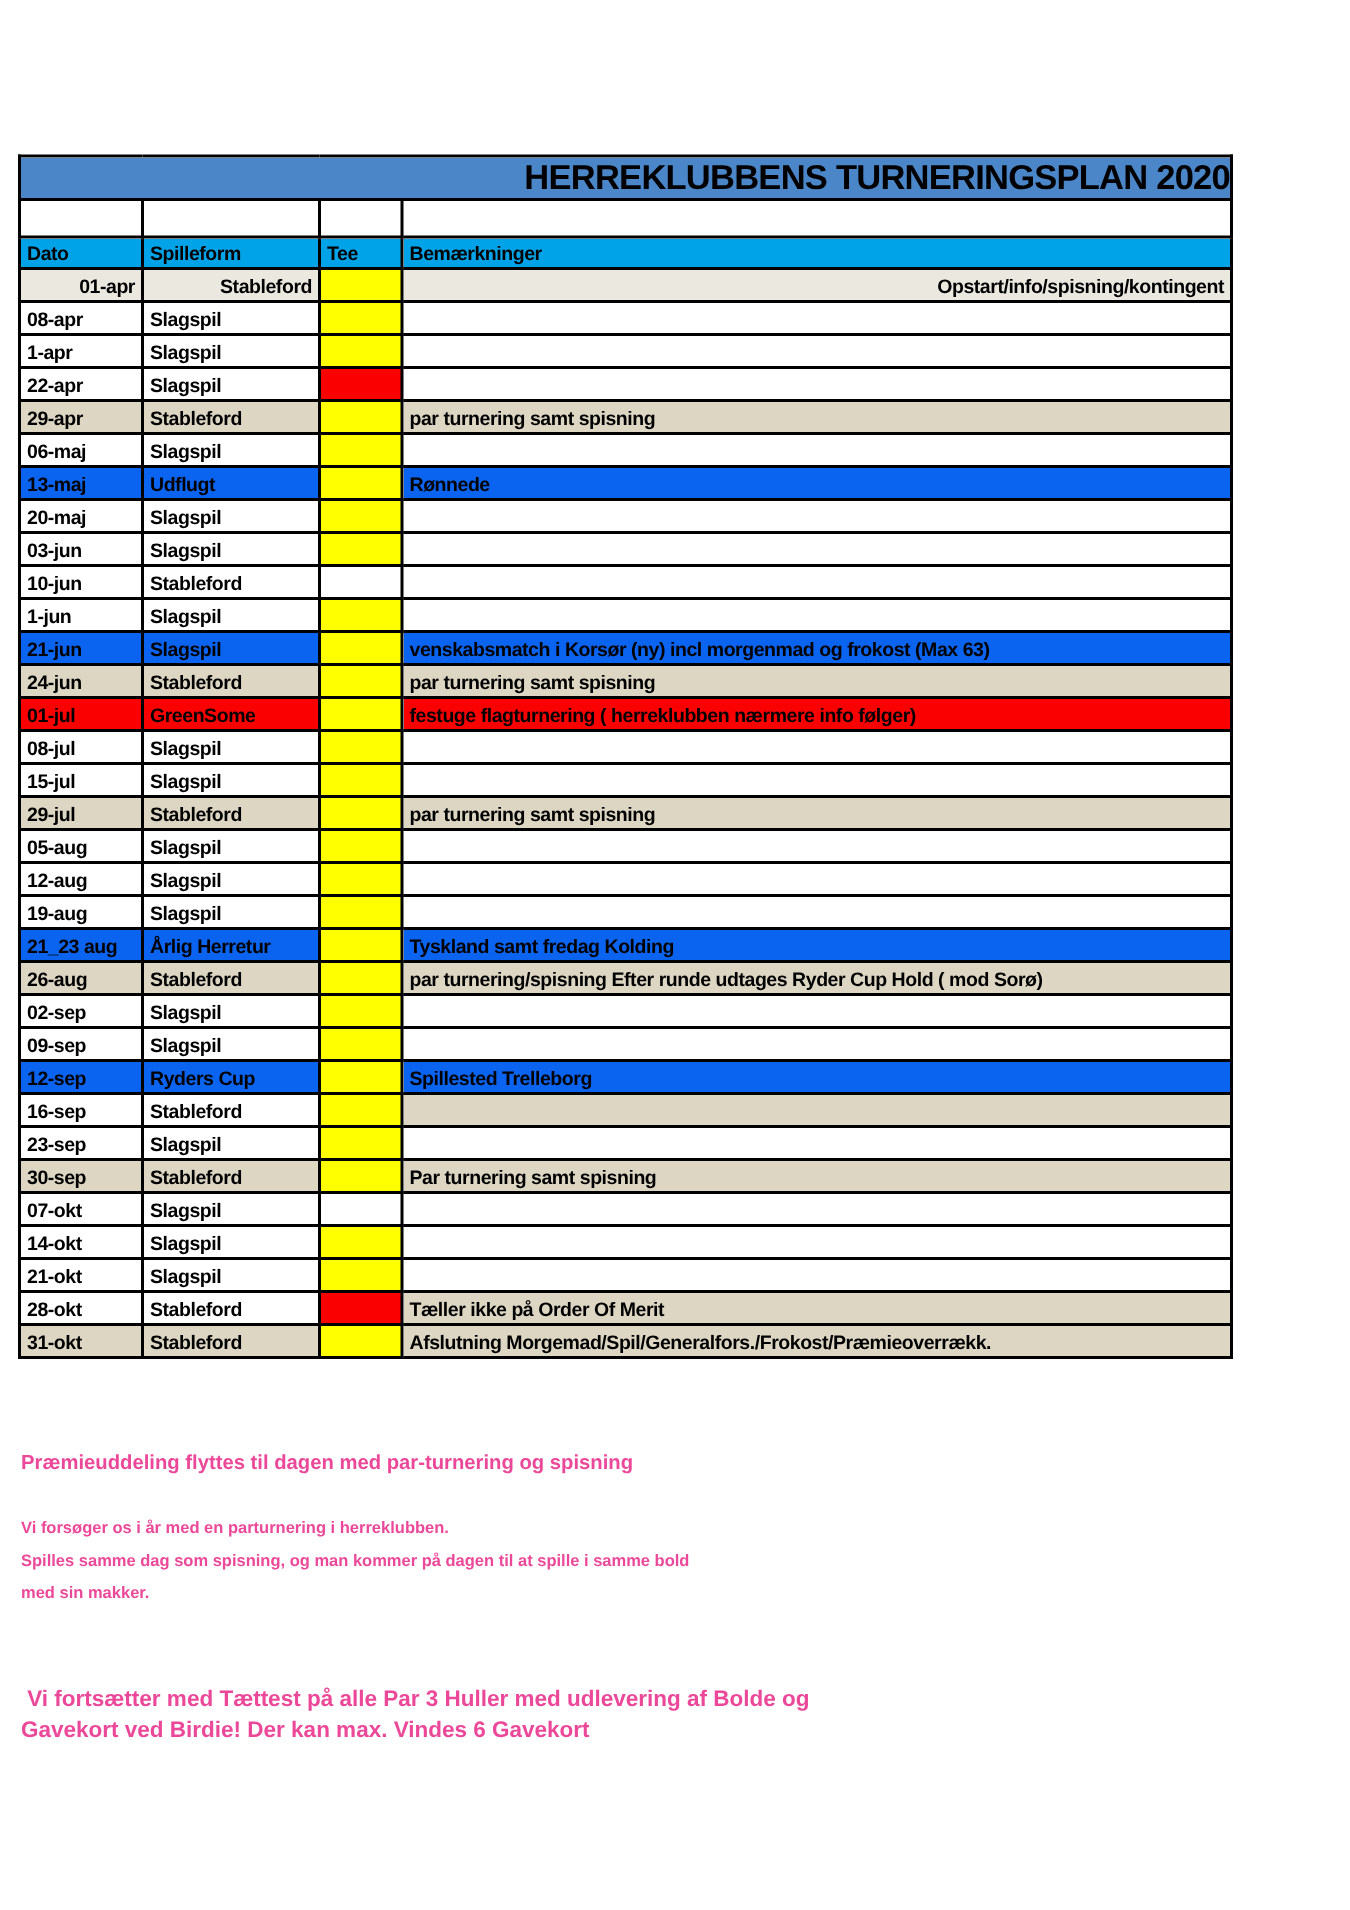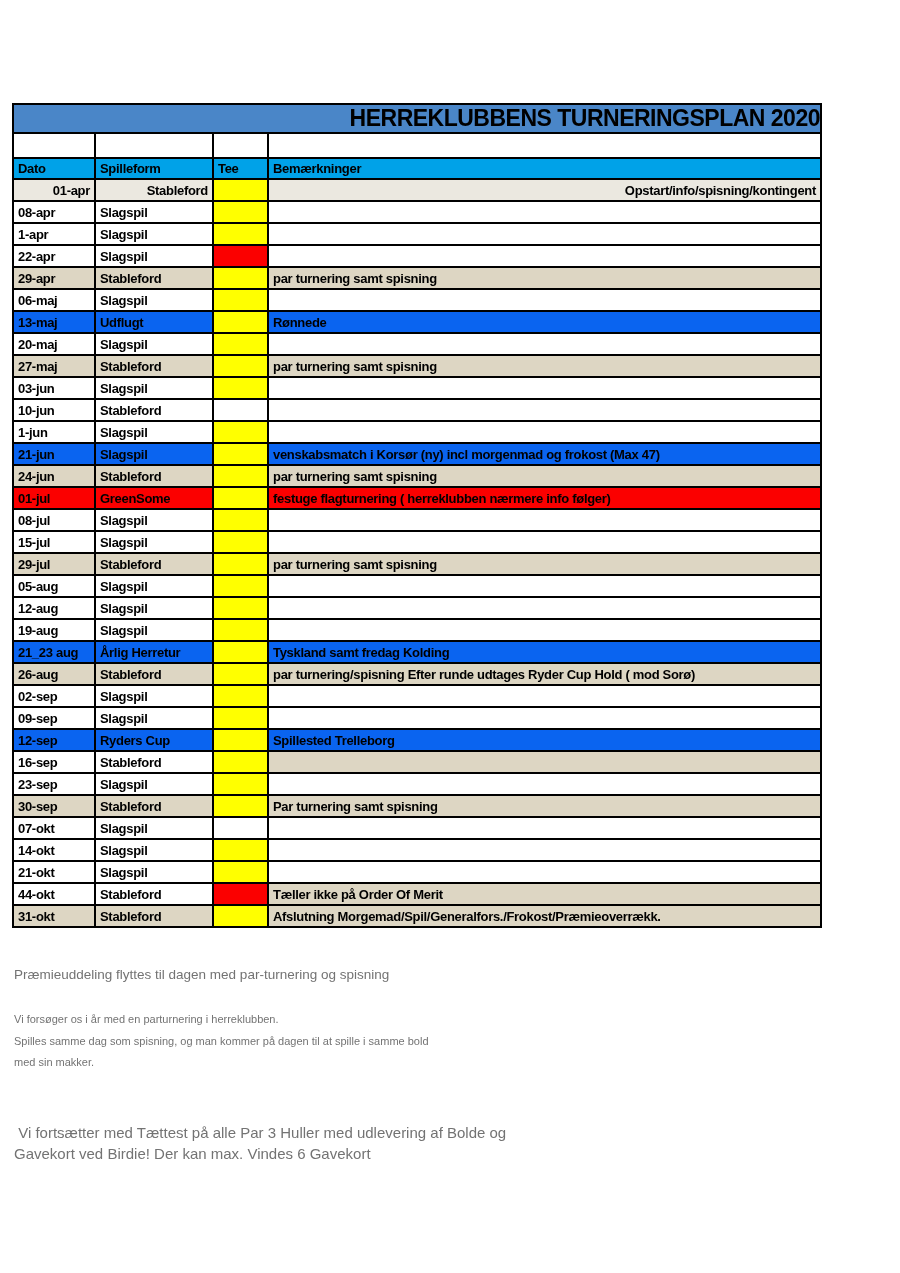--- a/index.html
+++ b/index.html
@@ -26,22 +26,22 @@
 
   .bg-light { background:var(--row-light);text-align:right; }
   .bg-tan   { background:var(--row-tan); }
   .bg-white { background:#ffffff; }
   .bg-blue  { background:var(--event-blue); }
   .bg-red   { background:var(--event-red); }
   .tee-yellow { background:var(--tee-yellow); }
   .tee-red    { background:var(--tee-red); }
   .tee-white  { background:#ffffff; }
 
-  .notes { position:absolute; left:14px; top:966px; width:840px; color:#737373;
-    font-weight:normal; }
+  .notes { position:absolute; left:14px; top:966px; width:840px; color:#ec4899;
+    font-weight:bold; }
   .notes p { white-space:pre-wrap; }
   .note-1 { font-size:13.5px; line-height:17px; margin-bottom:26px; }
   .note-2 { font-size:11px;  line-height:21.5px; margin-bottom:48px; }
   .note-3 { font-size:15px;  line-height:21.5px;margin-top:16px; }
 </style>
 </head>
 <body>
 
 <div class="page">
 
@@ -112,26 +112,20 @@
             <td class="tee-yellow"></td>
             <td class="bg-blue">Rønnede</td>
           </tr>
           <tr class="data-row">
             <td class="bg-white">20-maj</td>
             <td class="bg-white">Slagspil</td>
             <td class="tee-yellow"></td>
             <td class="bg-white"></td>
           </tr>
           <tr class="data-row">
-            <td class="bg-tan">27-maj</td>
-            <td class="bg-tan">Stableford</td>
-            <td class="tee-yellow"></td>
-            <td class="bg-tan">par turnering samt spisning</td>
-          </tr>
-          <tr class="data-row">
             <td class="bg-white">03-jun</td>
             <td class="bg-white">Slagspil</td>
             <td class="tee-yellow"></td>
             <td class="bg-white"></td>
           </tr>
           <tr class="data-row">
             <td class="bg-white">10-jun</td>
             <td class="bg-white">Stableford</td>
             <td class="tee-white"></td>
             <td class="bg-white"></td>
@@ -139,21 +133,21 @@
           <tr class="data-row">
             <td class="bg-white">1-jun</td>
             <td class="bg-white">Slagspil</td>
             <td class="tee-yellow"></td>
             <td class="bg-white"></td>
           </tr>
           <tr class="data-row">
             <td class="bg-blue">21-jun</td>
             <td class="bg-blue">Slagspil</td>
             <td class="tee-yellow"></td>
-            <td class="bg-blue">venskabsmatch i Korsør (ny) incl morgenmad og frokost (Max 47)</td>
+            <td class="bg-blue">venskabsmatch i Korsør (ny) incl morgenmad og frokost (Max 63)</td>
           </tr>
           <tr class="data-row">
             <td class="bg-tan">24-jun</td>
             <td class="bg-tan">Stableford</td>
             <td class="tee-yellow"></td>
             <td class="bg-tan">par turnering samt spisning</td>
           </tr>
           <tr class="data-row">
             <td class="bg-red">01-jul</td>
             <td class="bg-red">GreenSome</td>
@@ -256,21 +250,21 @@
             <td class="tee-yellow"></td>
             <td class="bg-white"></td>
           </tr>
           <tr class="data-row">
             <td class="bg-white">21-okt</td>
             <td class="bg-white">Slagspil</td>
             <td class="tee-yellow"></td>
             <td class="bg-white"></td>
           </tr>
           <tr class="data-row">
-            <td class="bg-white">44-okt</td>
+            <td class="bg-white">28-okt</td>
             <td class="bg-white">Stableford</td>
             <td class="tee-red"></td>
             <td class="bg-tan">Tæller ikke på Order Of Merit</td>
           </tr>
           <tr class="data-row">
             <td class="bg-tan">31-okt</td>
             <td class="bg-tan">Stableford</td>
             <td class="tee-yellow"></td>
             <td class="bg-tan">Afslutning Morgemad/Spil/Generalfors./Frokost/Præmieoverrækk.</td>
           </tr>

